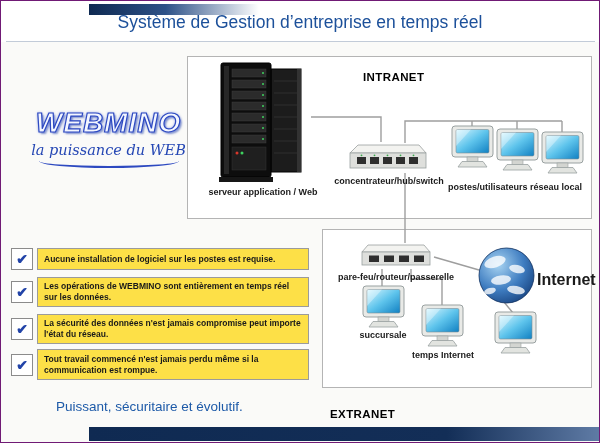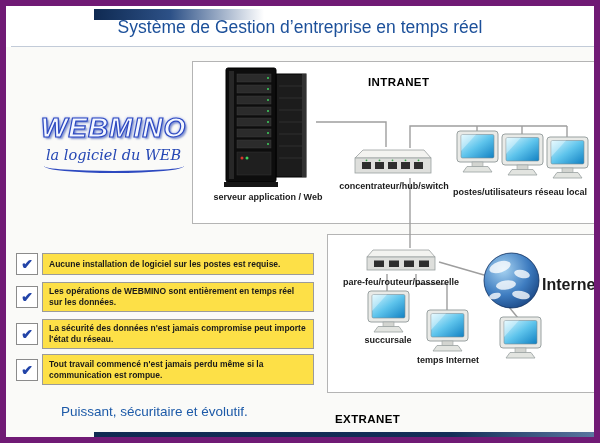--- a/index.html
+++ b/index.html
@@ -1,16 +1,16 @@
 <!DOCTYPE html>
 <html><head>
 <meta charset="utf-8">
 <style>
   html,body{margin:0;padding:0;background:#e9e9e9;}
-  .page{position:relative;width:600px;height:443px;background:#fafaf8;border:6px solid #701a75;
+  .page{position:relative;width:600px;height:443px;background:#fafaf8;border:1px solid #701a75;
         box-sizing:border-box;font-family:"Liberation Sans",sans-serif;overflow:hidden;}
   .header-bg{position:absolute;left:0;top:0;width:100%;height:41px;background:#ffffff;}
   .top-accent{position:absolute;left:88px;top:3px;width:170px;height:11px;
         background:linear-gradient(to right,#0f2a52 0%,#2d5187 45%,rgba(250,250,248,0) 100%);}
   .page-title{position:absolute;left:0;top:11px;width:100%;text-align:center;
         font-size:17.5px;color:#1c509a;}
   .header-rule{position:absolute;left:5px;top:40px;width:589px;height:1px;background:#c2cbd8;}
 
   .logo{position:absolute;left:25px;top:106px;width:165px;text-align:center;z-index:3;}
   .logo-text{font-size:28px;font-weight:bold;font-style:italic;letter-spacing:1px;color:#f3f6ff;
@@ -62,21 +62,21 @@
     </defs>
   </svg>
 
   <div class="header-bg"></div>
   <div class="top-accent"></div>
   <div class="page-title">Système de Gestion d’entreprise en temps réel</div>
   <div class="header-rule"></div>
 
   <div class="logo">
     <div class="logo-text">WEBMINO</div>
-    <div class="logo-tagline">la logiciel du WEB</div>
+    <div class="logo-tagline">la puissance du WEB</div>
     <div class="logo-swash"></div>
   </div>
 
   <div class="net-box box-intranet"></div>
   <div class="net-box box-extranet"></div>
 
   <svg class="overlay" width="600" height="443" viewBox="0 0 600 443">
     <g stroke="#9e9e9e" stroke-width="1.4" fill="none">
       <path d="M310 116 L380 116 L380 141"></path>
       <path d="M404 142 L404 120 L561 120"></path>

